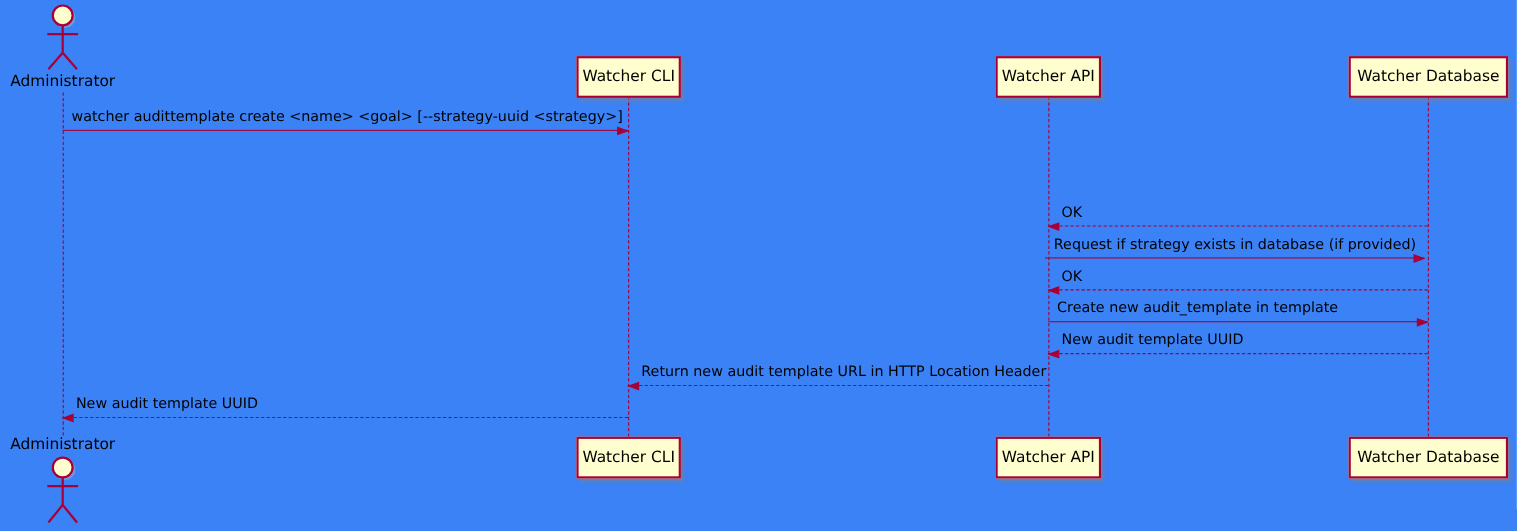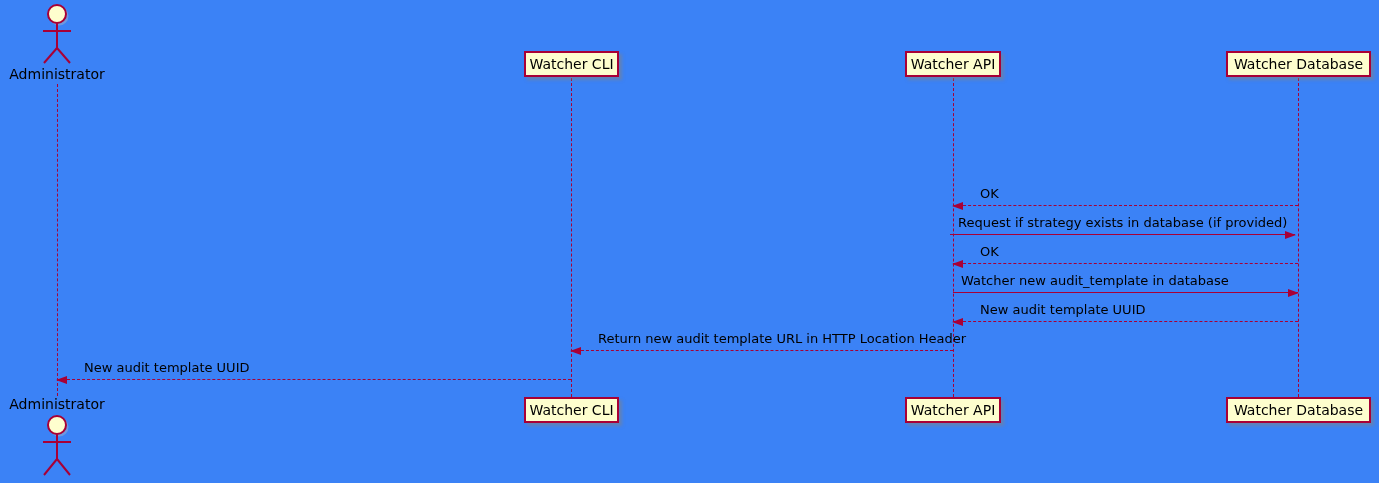--- a/index.html
+++ b/index.html
@@ -8,35 +8,35 @@
     --pborder:#A80036;
     --txt:#000000;
   }
   html,body{margin:0;padding:0;background:#ffffff;}
   body{font-family:"DejaVu Sans","Liberation Sans",sans-serif;color:var(--txt);}
   #canvas{position:relative;width:1379px;height:483px;background:#3b82f6;overflow:hidden;}
 
   .lifeline{position:absolute;width:0;border-left:1px dashed var(--arrow);}
 
   .participant{
-    position:absolute;height:26px;background:var(--pfill);
+    position:absolute;height:38px;background:var(--pfill);
     border:2px solid var(--pborder);box-shadow:3px 3px 3px rgba(130,130,130,.55);
     display:flex;align-items:center;justify-content:center;
     font-size:14px;white-space:nowrap;box-sizing:border-box;padding:0 5px;
   }
 
   .actor-label{position:absolute;font-size:14px;text-align:center;white-space:nowrap;}
   .actor-svg{position:absolute;}
 
   .msg{position:absolute;height:20px;}
   .msg .lbl{
     position:absolute;bottom:5px;left:8px;font-size:13px;line-height:14px;
     white-space:nowrap;color:var(--txt);
   }
-  .msg.rtl .lbl{left:27px;text-align:right;}
+  .msg.rtl .lbl{left:12px;text-align:right;}
   .msg .line{position:absolute;left:0;right:0;bottom:0;height:0;border-top:1px solid var(--arrow);}
   .msg .line.dashed{border-top-style:dashed;}
   .msg .head{position:absolute;width:0;height:0;bottom:-4px;}
   .msg .head.right{right:-1px;border-top:4px solid transparent;border-bottom:4px solid transparent;border-left:11px solid var(--arrow);}
   .msg .head.left{left:-1px;border-top:4px solid transparent;border-bottom:4px solid transparent;border-right:11px solid var(--arrow);}
 </style>
 </head>
 <body>
 
 <div id="canvas">
@@ -67,20 +67,25 @@
   </svg>
 
   <div class="participant" style="left:524px;top:51px;width:95px;">Watcher CLI</div>
   <div class="participant" style="left:905px;top:51px;width:96px;">Watcher API</div>
   <div class="participant" style="left:1226px;top:51px;width:145px;">Watcher Database</div>
 
   <div class="participant" style="left:524px;top:397px;width:95px;">Watcher CLI</div>
   <div class="participant" style="left:905px;top:397px;width:96px;">Watcher API</div>
   <div class="participant" style="left:1226px;top:397px;width:145px;">Watcher Database</div>
 
+  <div class="msg" style="left:57px;top:99px;width:514px;">
+    <div class="lbl">watcher audittemplate create &lt;name&gt; &lt;goal&gt; [--strategy-uuid &lt;strategy&gt;]</div>
+    <div class="line"></div>
+    <div class="head right"></div>
+  </div>
 
 
 
   <div class="msg rtl" style="left:953px;top:186px;width:345px;">
     <div class="lbl">OK</div>
     <div class="line dashed"></div>
     <div class="head left"></div>
   </div>
 
   <div class="msg" style="left:950px;top:215px;width:345px;text-align:center;">
@@ -89,21 +94,21 @@
     <div class="head right"></div>
   </div>
 
   <div class="msg rtl" style="left:953px;top:244px;width:345px;">
     <div class="lbl">OK</div>
     <div class="line dashed"></div>
     <div class="head left"></div>
   </div>
 
   <div class="msg" style="left:953px;top:273px;width:345px;">
-    <div class="lbl">Watcher new audit_template in database</div>
+    <div class="lbl">Create new audit_template in template</div>
     <div class="line"></div>
     <div class="head right"></div>
   </div>
 
   <div class="msg rtl" style="left:953px;top:302px;width:345px;">
     <div class="lbl">New audit template UUID</div>
     <div class="line dashed"></div>
     <div class="head left"></div>
   </div>
 

